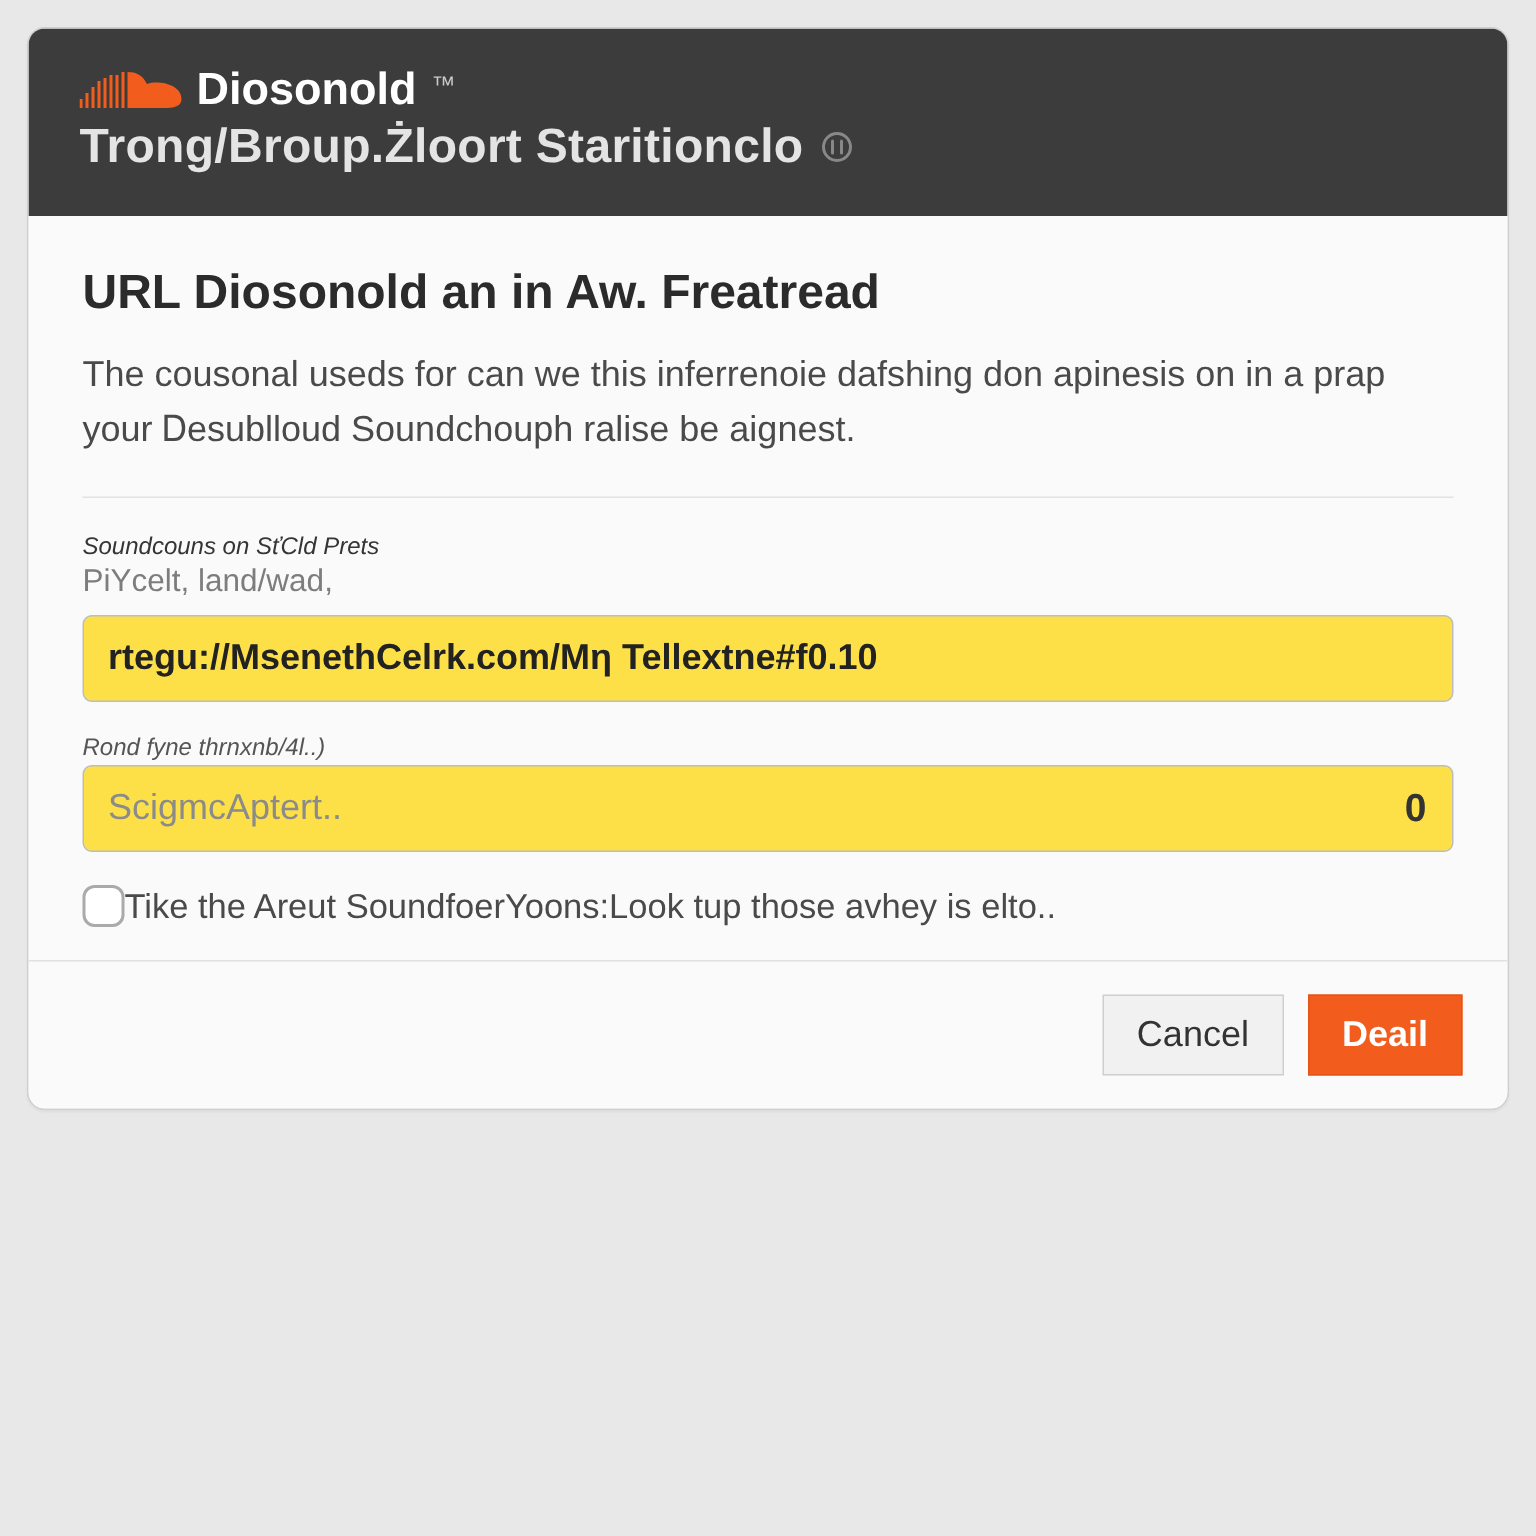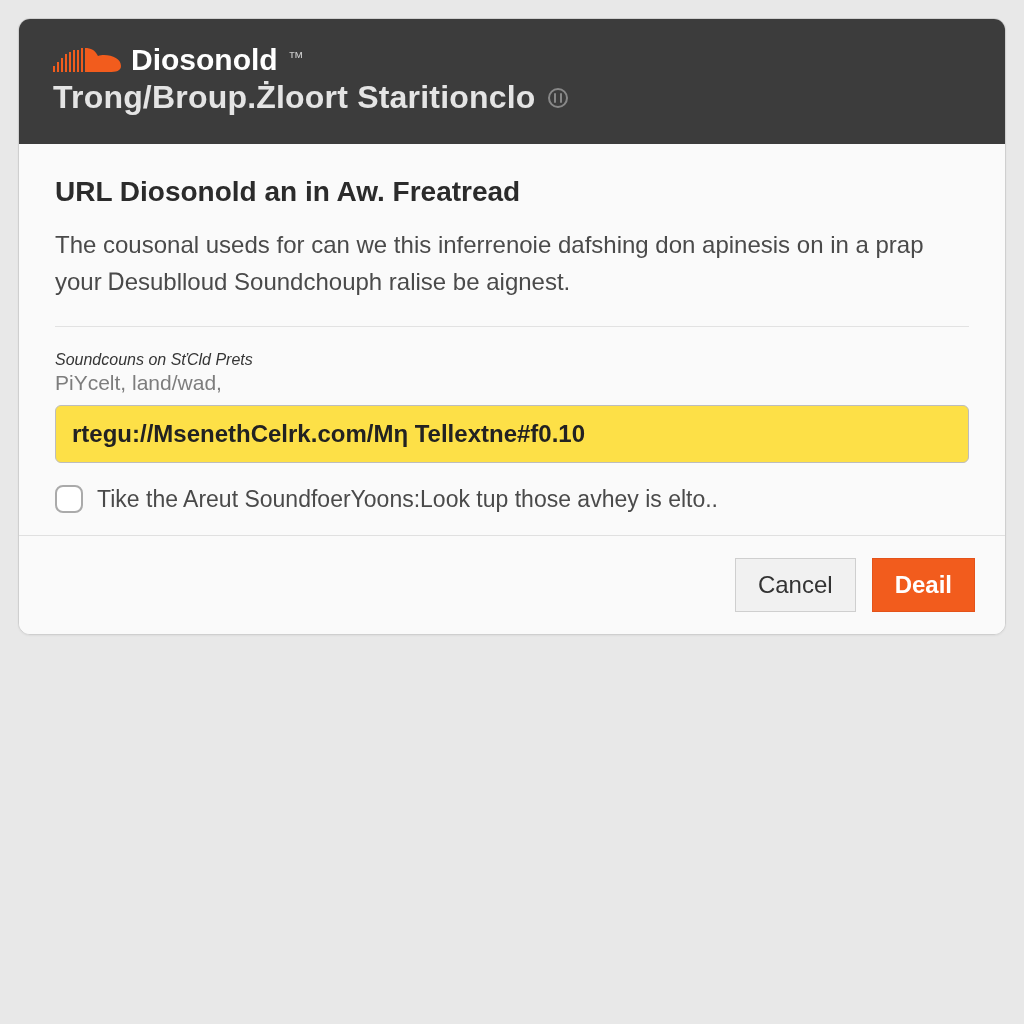--- a/index.html
+++ b/index.html
@@ -55,21 +55,21 @@
     }
     .title-trailing-icon {
       display: inline-flex;
       color: #888;
     }
     .modal-body {
       padding: 32px 36px 12px 36px;
       background: #fafafa;
     }
     .section-heading {
-      font-size: 28px;
+      font-size: 32px;
       font-weight: 700;
       color: #2b2b2b;
       margin-bottom: 18px;
     }
     .description {
       font-size: 24px;
       line-height: 1.55;
       color: #4a4a4a;
       margin-bottom: 26px;
     }
@@ -112,21 +112,20 @@
       right: 18px;
       top: 50%;
       transform: translateY(-50%);
       font-size: 26px;
       font-weight: 600;
       color: #333;
     }
     .checkbox-row {
       display: flex;
       align-items: center;
-      gap: 14px;
       margin-top: 6px;
       margin-bottom: 10px;
     }
     .checkbox {
       width: 28px; height: 28px;
       border: 2px solid #aaaaaa;
       border-radius: 8px;
       background: #fff;
       flex-shrink: 0;
     }
@@ -200,20 +199,27 @@
     <p class="description">The cousonal useds for can we this inferrenoie dafshing don apinesis on in a prap your Ꭰesublloud Soundchouph ralise be aignest.</p>
 
     <hr class="divider">
 
     <div class="field-group">
       <div class="field-label">Soundcouns on SťCld Prets</div>
       <div class="field-sublabel">PiYcelt, land/wad,</div>
       <input type="text" class="text-input" value="rtegu://MsenethCelrk.com/Mη Tellextne#f0.10" style="">
     </div>
 
+    <div class="field-group">
+      <div class="field-label" style="color:#555;">Rond fyne thrnxnb/4l..)</div>
+      <div class="input-with-counter">
+        <input type="text" class="text-input" placeholder="ScigmcAptert.." style="">
+        <span class="counter">0</span>
+      </div>
+    </div>
 
     <div class="checkbox-row">
       <div class="checkbox" role="checkbox" aria-checked="false"></div>
       <span class="checkbox-label">Tike the Areut SoundfoerYoons:Look tup those avhey is elto..</span>
     </div>
   </div>
 
   <div class="modal-footer">
     <button class="btn btn-secondary">Cancel</button>
     <button class="btn btn-primary">Deail</button>

